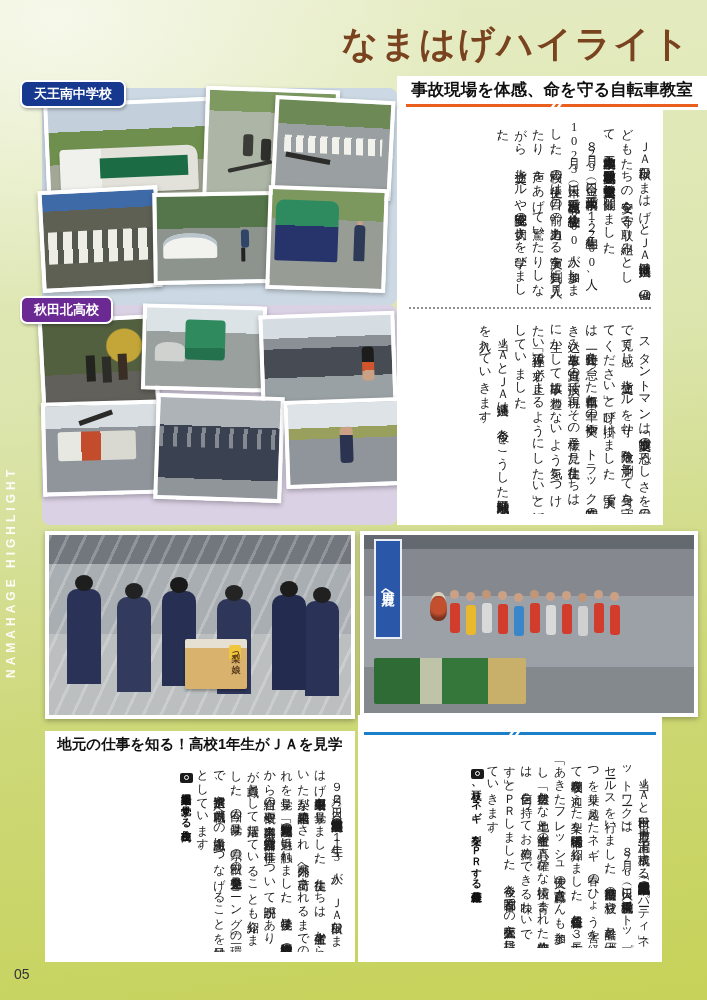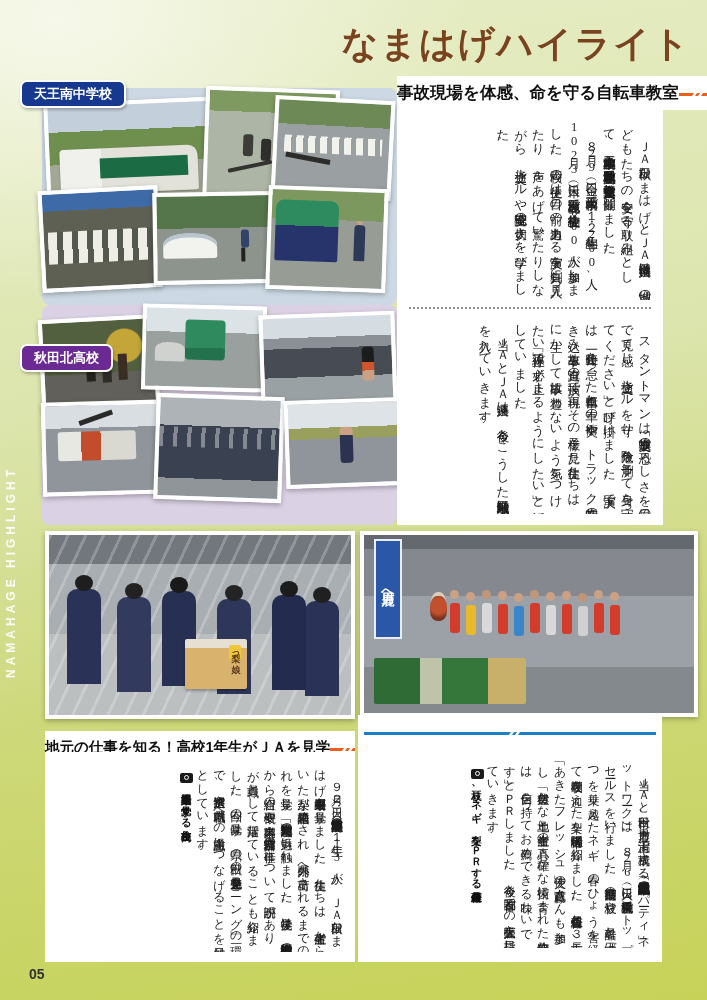--- a/index.html
+++ b/index.html
@@ -14,24 +14,24 @@
   .main-title{
     position:absolute;top:20px;right:16px;
     font-size:36px;font-weight:900;letter-spacing:2px;color:#7a431f;
     font-family:"Liberation Sans",sans-serif;
   }
   .sidebar-vtext{
     position:absolute;left:4px;top:388px;height:290px;
     writing-mode:vertical-rl;transform:rotate(180deg);
     color:rgba(255,255,255,.92);font-size:12px;font-weight:bold;letter-spacing:4px;
   }
-  .page-number{position:absolute;left:29px;top:966px;font-size:14px;font-weight:bold;color:#333;}
-
-  
-  .hstrip{position:absolute;background:#fff;display:flex;flex-direction:row;align-items:center;justify-content:center;}
+  .page-number{position:absolute;left:14px;top:966px;font-size:14px;font-weight:normal;color:#333;}
+
+  
+  .hstrip{position:absolute;background:#fff;display:flex;flex-direction:column;align-items:center;justify-content:center;}
   .hstrip .htext{font-weight:bold;color:#101010;white-space:nowrap;}
   .underline{position:relative;height:3px;margin-top:3px;}
   .underline::after{
     content:"";position:absolute;left:50%;top:-3px;width:3px;height:9px;background:#fff;
     transform:skewX(-35deg);box-shadow:6px 0 0 #fff;
   }
   .u-orange{background:#ea5f1e;}
   .u-blue{background:#1c7fc9;}
   .hstrip-top{left:397px;top:76px;width:310px;height:34px;}
   .hstrip-top .htext{font-size:16.5px;}
@@ -66,21 +66,21 @@
   .cam{display:inline-block;width:13px;height:10px;background:#1a1a1a;border-radius:2px;position:relative;margin-bottom:3px;}
   .cam::after{content:"";position:absolute;left:4px;top:2px;width:5px;height:5px;border:1.5px solid #fff;border-radius:50%;box-sizing:border-box;}
 
   
   .school-label{
     position:absolute;color:#fff;font-weight:bold;font-size:13px;
     padding:3px 12px;border:2px solid #fff;border-radius:7px;
     box-shadow:1px 2px 3px rgba(0,0,0,.25);z-index:6;white-space:nowrap;
   }
   .lbl-tennan{left:20px;top:80px;background:#16388e;}
-  .lbl-akitakita{left:20px;top:296px;background:#6b2a93;margin-top:48px;}
+  .lbl-akitakita{left:20px;top:296px;background:#6b2a93;}
 
   
   .collage{position:absolute;border-radius:8px;}
   .collage1{left:42px;top:88px;width:355px;height:217px;background:#ccd9e4;}
   .collage2{left:42px;top:305px;width:355px;height:220px;background:#dad1e4;}
   .ph{position:absolute;border:4px solid #fff;box-shadow:0 2px 5px rgba(0,0,0,.28);overflow:hidden;}
   .ph::before,.ph::after{content:"";position:absolute;}
 
   
   .p1a{left:4px;top:12px;width:168px;height:126px;transform:rotate(-2.5deg);

